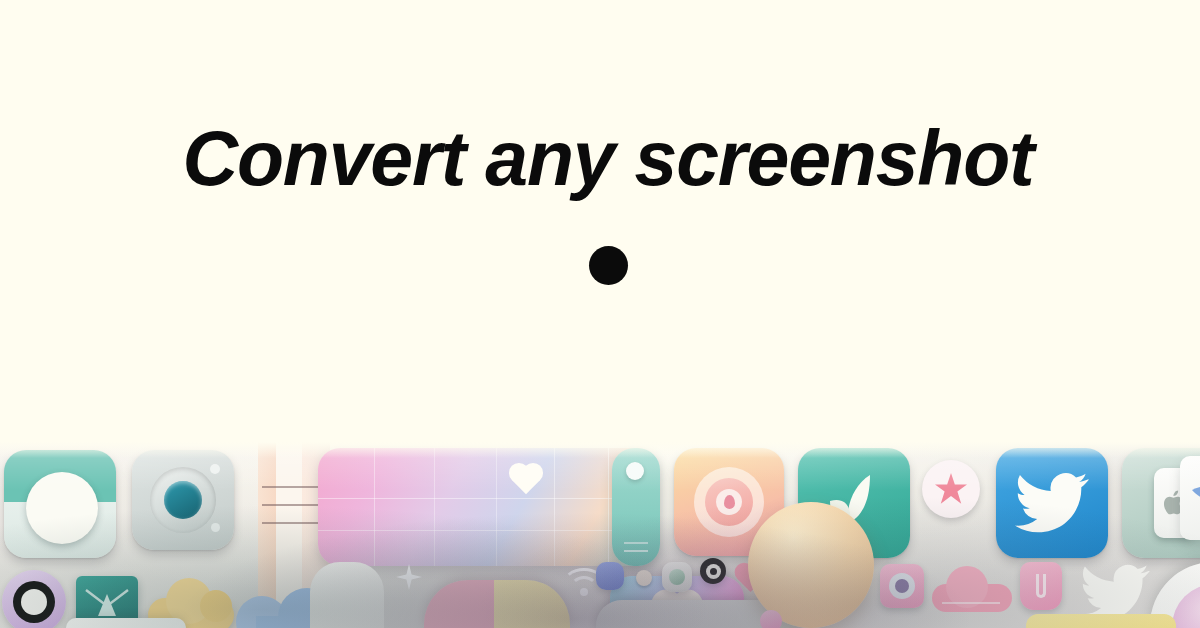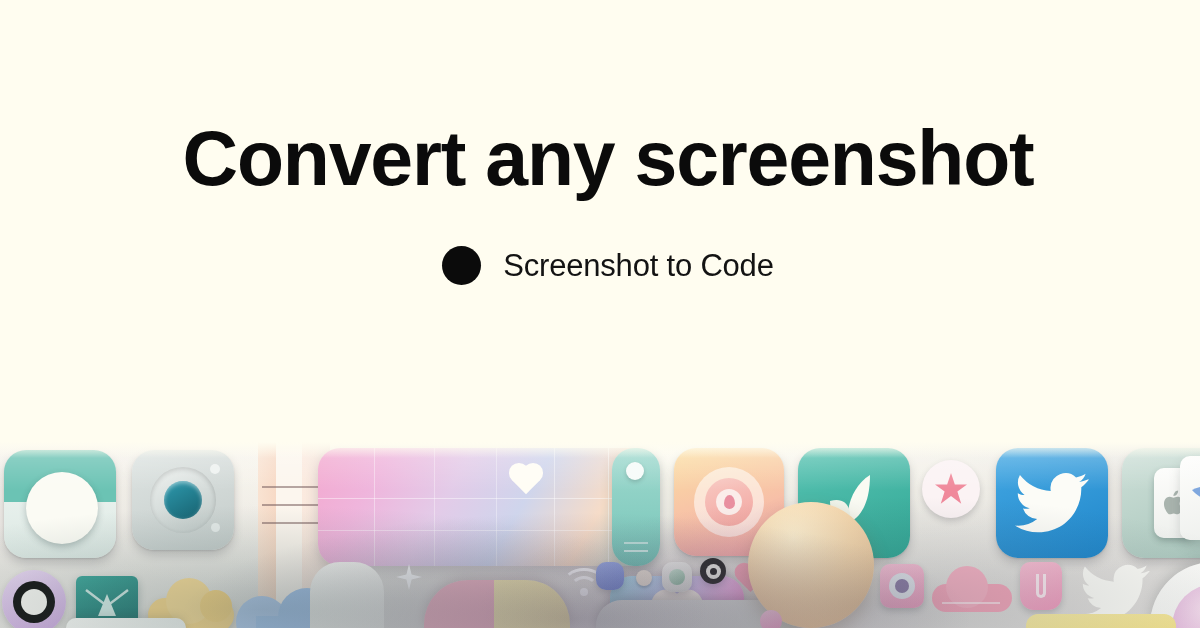--- a/index.html
+++ b/index.html
@@ -14,20 +14,21 @@
   .hero {
     position:absolute;
     top:0; left:16px; right:0;
     height:445px;
     display:flex;
     flex-direction:column;
     align-items:center;
     justify-content:flex-start;
     padding-top:112px;
     z-index:5;
+    font-style:italic;
   }
   .headline {
     font-size:77px;
     line-height:92px;
     font-weight:700;
     letter-spacing:-1.2px;
     color:#0B0B0B;
     text-align:center;
     max-width:900px;
   }
@@ -120,21 +121,20 @@
 </head>
 <body>
 
 <section class="hero">
   <h1 class="headline">
     <span class="line">Convert any screenshot</span>
   </h1>
 
   <div class="brand">
     <span class="brand-mark"></span>
-    <span class="brand-name">Screenshot to Code</span>
   </div>
 </section>
 
 <section class="strip">
   <div class="strip-top-fade"></div>
 
   <div class="tile rr sh" style="left:4px; top:8px; width:112px; height:108px;
               background:linear-gradient(180deg,#6BC3B4 0%,#6BC3B4 48%,#E7F0EC 48%,#DCE8E3 100%);">
     <div class="circle" style="position:absolute; left:22px; top:22px; width:72px; height:72px;
                 background:#FBFBF4; box-shadow:0 3px 7px rgba(40,60,60,.28);"></div>

